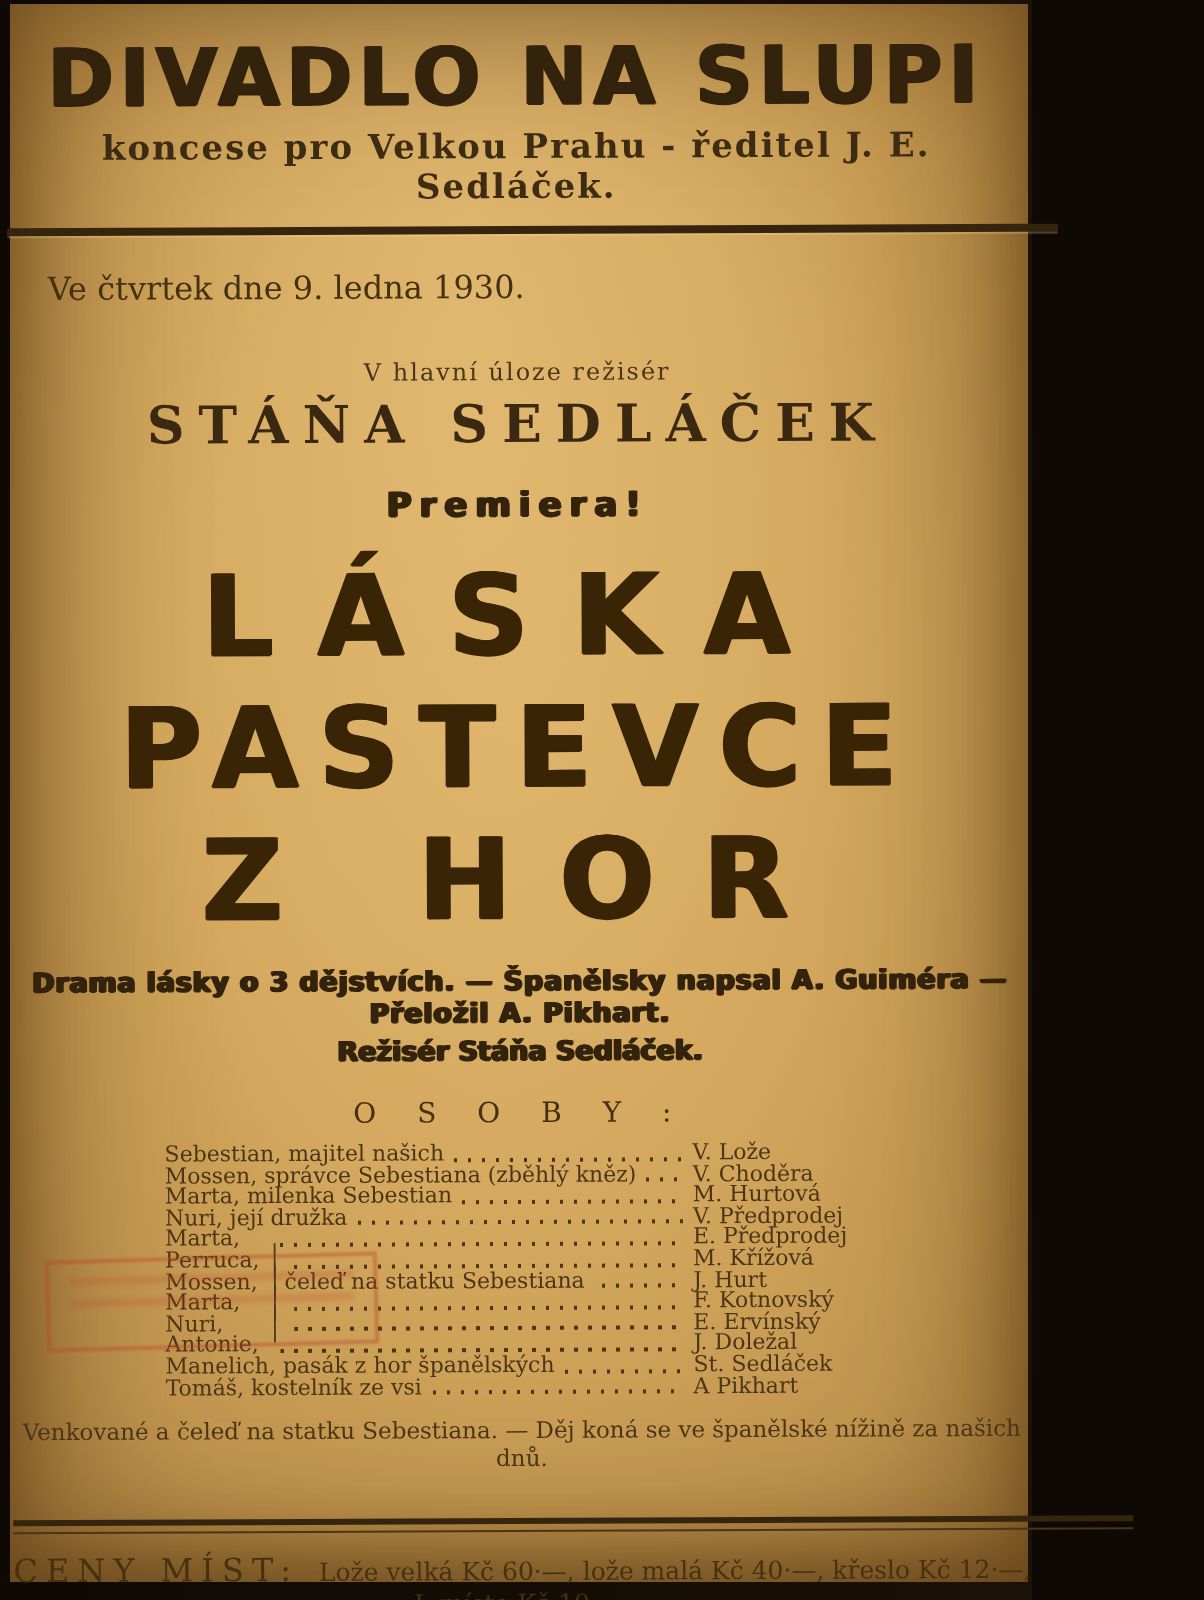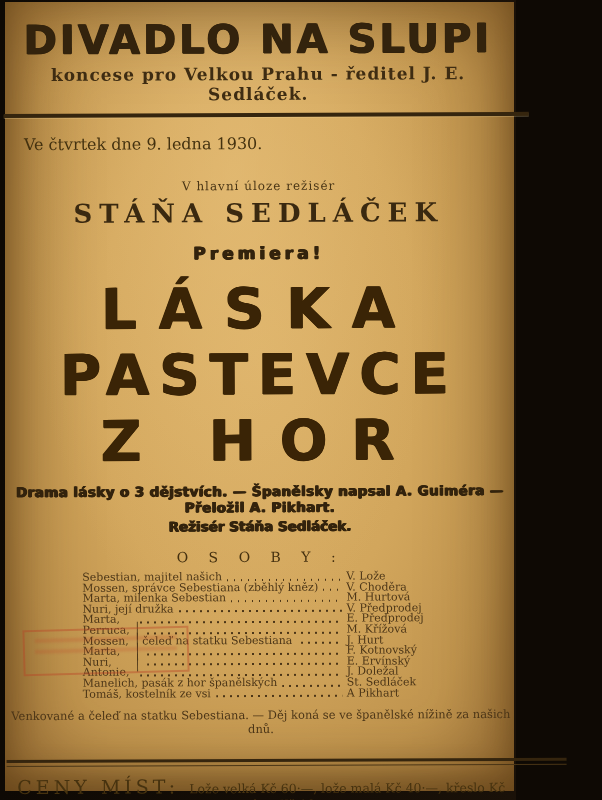--- a/index.html
+++ b/index.html
@@ -43,21 +43,21 @@
   .cast-role{white-space:nowrap;}
   .cast-role.grp{min-width:52px;}
   .brace{display:inline-block;transform:scaleY(1.6);margin:0 3px 0 1px;color:#4b3517;}
   .cast-note{white-space:nowrap;margin-right:4px;}
   .dots{flex:1;height:2px;margin:0 5px 2px 5px;
     background-image:repeating-linear-gradient(to right,#4b3517 0 1.6px,transparent 1.6px 7px);}
   .cast-name{width:92px;flex-shrink:0;text-align:left;white-space:nowrap;}
   .footnote{margin-top:9px;font-size:11.5px;color:#4b3517;}
   .rule2{width:560px;margin:23px auto 0;height:3px;border-top:3px solid #35250e;border-bottom:1.5px solid #4a3516;}
   .prices{margin-top:9px;font-size:12.5px;color:#46320f;}
-  .prices .lbl{letter-spacing:4px;font-size:19px;margin-right:6px;}
+  .prices .lbl{letter-spacing:4px;font-size:16px;margin-right:6px;}
   .prices2{margin-top:3px;font-size:12.5px;color:#46320f;}
   .presale{margin-top:7px;font-size:11.5px;color:#4b3517;}
   .stamp{
     position:absolute;left:18px;top:626px;width:162px;height:42px;
     border:2px solid rgba(185,62,36,.40);transform:rotate(-1.6deg);
     filter:blur(.4px);
   }
   .stamp .tx{height:4px;margin:7px 10px 0;background:rgba(185,62,36,.22);filter:blur(1px);}
 </style>
 </head>

